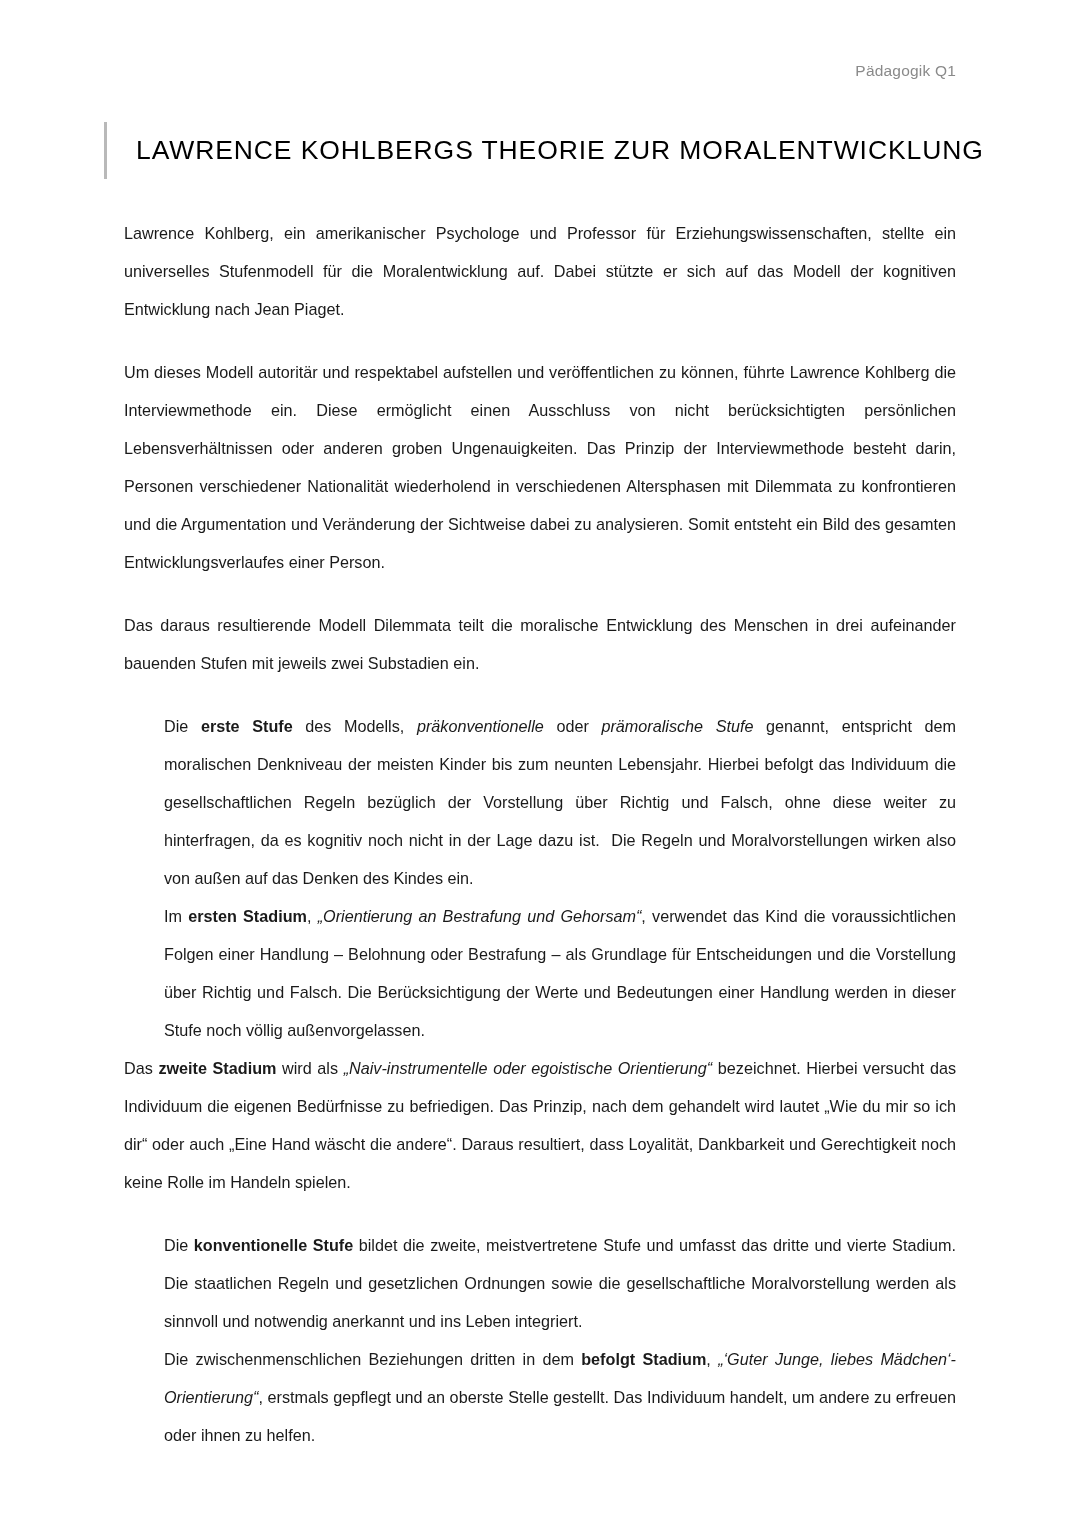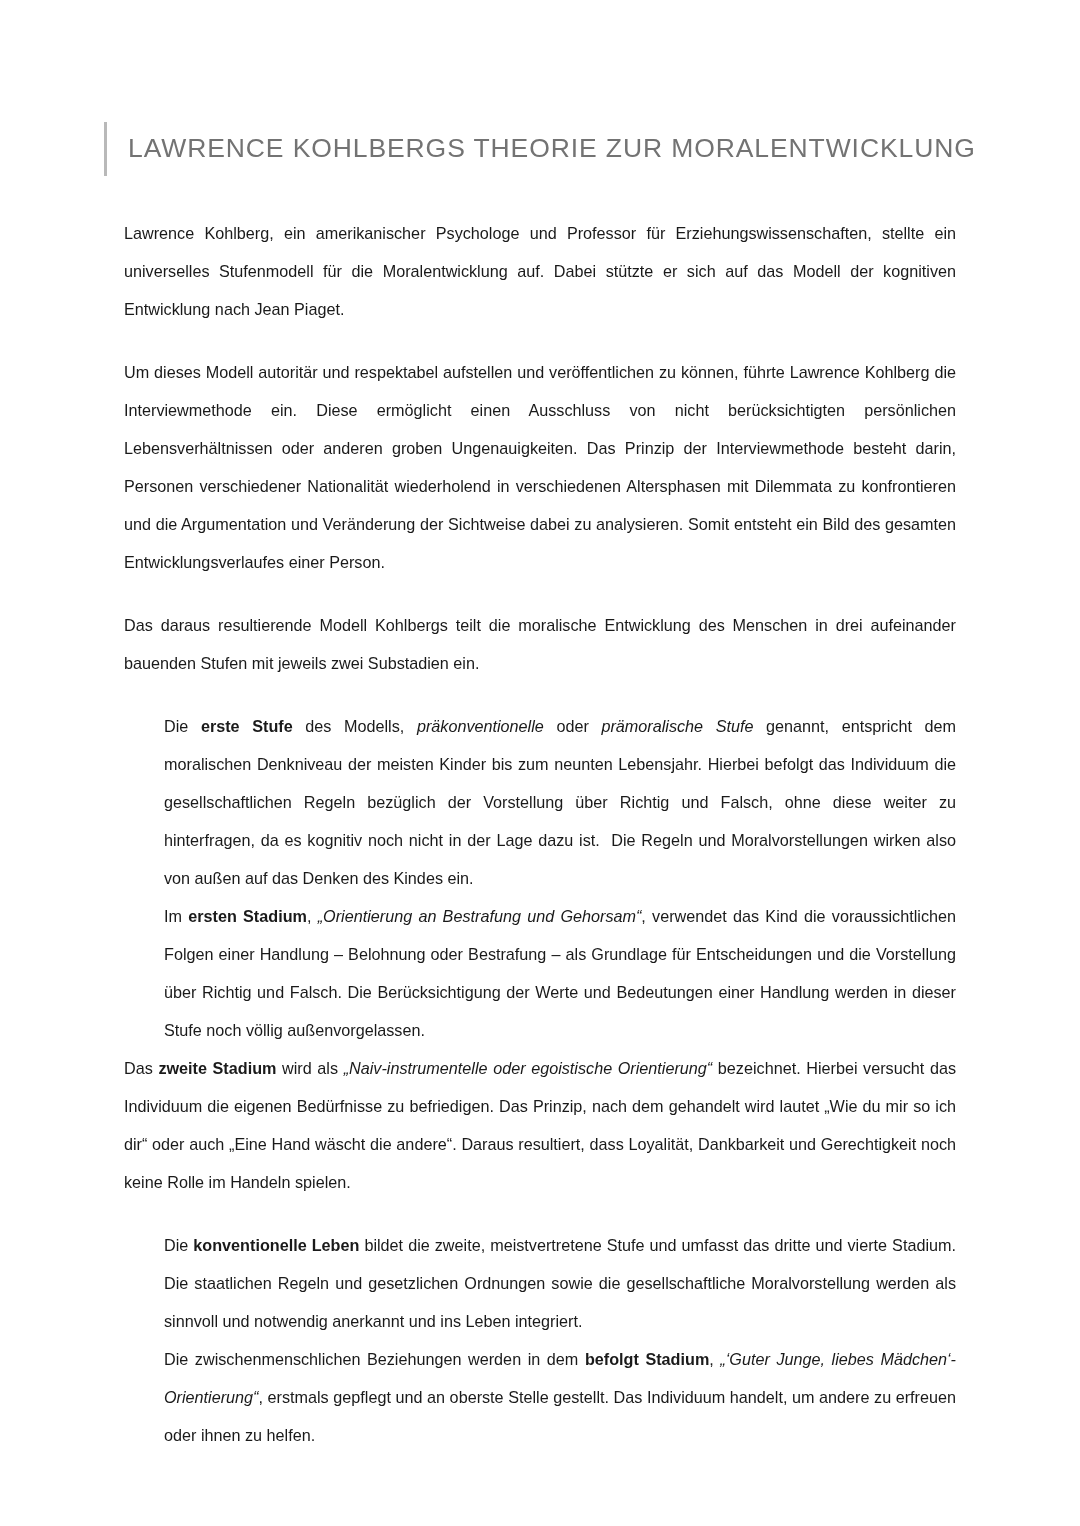--- a/index.html
+++ b/index.html
@@ -48,26 +48,26 @@
     align-items: center;
     min-height: 54px;
   }
   .title-rule {
     width: 3px;
     align-self: stretch;
     background: #b9b9b9;
     flex: 0 0 3px;
   }
   .doc-title {
-    margin: 4px;
+    margin: 12px;
     padding-left: 17px;
     font-size: 26.5px;
     font-weight: 300;
     letter-spacing: 0.9px;
-    color: #737373;
+    color: #000000;
     line-height: 1.25;
     white-space: nowrap;
     font-family: "Liberation Sans", "DejaVu Sans", sans-serif;
   }
 
   
   .doc-body {
     position: absolute;
     top: 214px;
     left: 124px;
@@ -99,30 +99,31 @@
   }
   .para i, .para em {
     font-style: italic;
   }
 </style>
 </head>
 <body>
 
 <div class="page">
 
+  <div class="doc-header">Pädagogik Q1</div>
 
   <div class="title-block">
     <div class="title-rule"></div>
     <h1 class="doc-title">LAWRENCE KOHLBERGS THEORIE ZUR MORALENTWICKLUNG</h1>
   </div>
 
   <div class="doc-body">
       <p class="para gap-after"><span>Lawrence Kohlberg, ein amerikanischer Psychologe und Professor für Erziehungswissenschaften, stellte ein universelles Stufenmodell für die Moralentwicklung auf. Dabei stützte er sich auf das Modell der kognitiven Entwicklung nach Jean Piaget.</span></p>
       <p class="para gap-after"><span>Um dieses Modell autoritär und respektabel aufstellen und veröffentlichen zu können, führte Lawrence Kohlberg die Interviewmethode ein. Diese ermöglicht einen Ausschluss von nicht berücksichtigten persönlichen Lebensverhältnissen oder anderen groben Ungenauigkeiten. Das Prinzip der Interviewmethode besteht darin, Personen verschiedener Nationalität wiederholend in verschiedenen Altersphasen mit Dilemmata zu konfrontieren und die Argumentation und Veränderung der Sichtweise dabei zu analysieren. Somit entsteht ein Bild des gesamten Entwicklungsverlaufes einer Person.</span></p>
-      <p class="para gap-after"><span>Das daraus resultierende Modell Kohlbergs teilt die moralische Entwicklung des Menschen in drei aufeinander bauenden Stufen mit jeweils zwei Substadien ein.</span></p>
+      <p class="para gap-after"><span>Das daraus resultierende Modell Dilemmata teilt die moralische Entwicklung des Menschen in drei aufeinander bauenden Stufen mit jeweils zwei Substadien ein.</span></p>
       <p class="para tight"><span>Die </span><strong>erste Stufe</strong><span> des Modells, </span><em>präkonventionelle</em><span> oder </span><em>prämoralische Stufe</em><span> genannt, entspricht dem moralischen Denkniveau der meisten Kinder bis zum neunten Lebensjahr. Hierbei befolgt das Individuum die gesellschaftlichen Regeln bezüglich der Vorstellung über Richtig und Falsch, ohne diese weiter zu hinterfragen, da es kognitiv noch nicht in der Lage dazu ist.  Die Regeln und Moralvorstellungen wirken also von außen auf das Denken des Kindes ein.</span></p>
       <p class="para tight"><span>Im </span><strong>ersten Stadium</strong><span>, </span><em>„Orientierung an Bestrafung und Gehorsam“</em><span>, verwendet das Kind die voraussichtlichen Folgen einer Handlung – Belohnung oder Bestrafung – als Grundlage für Entscheidungen und die Vorstellung über Richtig und Falsch. Die Berücksichtigung der Werte und Bedeutungen einer Handlung werden in dieser Stufe noch völlig außenvorgelassen.</span></p>
       <p class="para gap-after"><span>Das </span><strong>zweite Stadium</strong><span> wird als </span><em>„Naiv-instrumentelle oder egoistische Orientierung“</em><span> bezeichnet. Hierbei versucht das Individuum die eigenen Bedürfnisse zu befriedigen. Das Prinzip, nach dem gehandelt wird lautet „Wie du mir so ich dir“ oder auch „Eine Hand wäscht die andere“. Daraus resultiert, dass Loyalität, Dankbarkeit und Gerechtigkeit noch keine Rolle im Handeln spielen.</span></p>
-      <p class="para tight"><span>Die </span><strong>konventionelle Leben</strong><span> bildet die zweite, meistvertretene Stufe und umfasst das dritte und vierte Stadium. Die staatlichen Regeln und gesetzlichen Ordnungen sowie die gesellschaftliche Moralvorstellung werden als sinnvoll und notwendig anerkannt und ins Leben integriert.</span></p>
-      <p class="para tight"><span>Die zwischenmenschlichen Beziehungen werden in dem </span><strong>befolgt Stadium</strong><span>, </span><em>„‘Guter Junge, liebes Mädchen‘-Orientierung“</em><span>, erstmals gepflegt und an oberste Stelle gestellt. Das Individuum handelt, um andere zu erfreuen oder ihnen zu helfen.</span></p>
+      <p class="para tight"><span>Die </span><strong>konventionelle Stufe</strong><span> bildet die zweite, meistvertretene Stufe und umfasst das dritte und vierte Stadium. Die staatlichen Regeln und gesetzlichen Ordnungen sowie die gesellschaftliche Moralvorstellung werden als sinnvoll und notwendig anerkannt und ins Leben integriert.</span></p>
+      <p class="para tight"><span>Die zwischenmenschlichen Beziehungen dritten in dem </span><strong>befolgt Stadium</strong><span>, </span><em>„‘Guter Junge, liebes Mädchen‘-Orientierung“</em><span>, erstmals gepflegt und an oberste Stelle gestellt. Das Individuum handelt, um andere zu erfreuen oder ihnen zu helfen.</span></p>
     </div>
 
 </div>
 
 </body></html>

